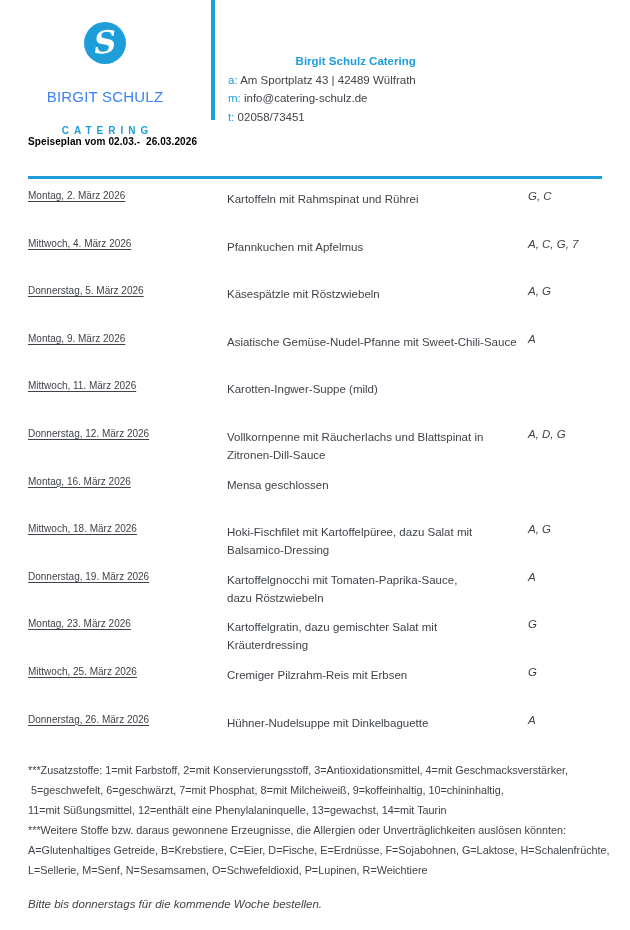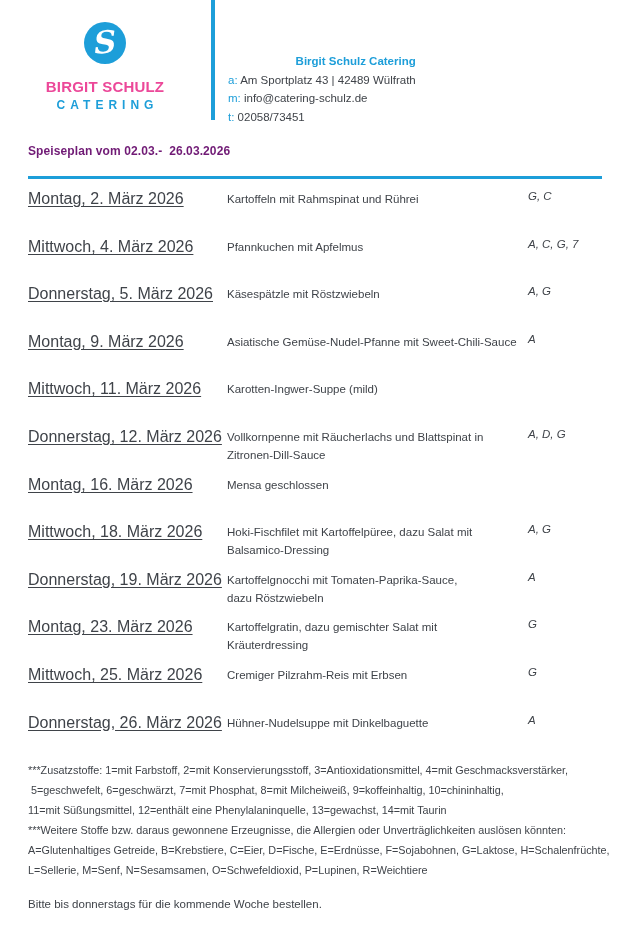--- a/index.html
+++ b/index.html
@@ -12,59 +12,59 @@
   .logo-block { position:absolute; left:38px; top:22px; width:134px; text-align:center; }
   .logo-circle {
     width:42px; height:42px; margin:0 auto; border-radius:50%;
     background:#1d9ed9; display:flex; align-items:center; justify-content:center;
   }
   .logo-s {
     color:#fff; font-family:"DejaVu Serif", serif; font-style:italic; font-weight:bold;
     font-size:31px; line-height:1; transform:rotate(-4deg); margin-top:-2px;
   }
   .logo-name {
-    margin-top:14px; font-weight:bold; font-size:15px; color:#ec4899;
+    margin-top:24px; font-weight:normal; font-size:15px; color:#3b82f6;
     letter-spacing:0.2px; white-space:nowrap;
   }
   .logo-sub {
-    margin-top:3px; color:#1d9ed9; font-size:12px; font-weight:bold;
+    margin-top:20px; color:#1d9ed9; font-size:10px; font-weight:bold;
     letter-spacing:5px; padding-left:5px; white-space:nowrap;
   }
   .header-divider { position:absolute; left:211px; top:0; width:4px; height:120px; background:#1d9ed9; }
 
   .contact { position:absolute; left:228px; top:52px; font-size:11.5px; line-height:18.5px; }
   .contact-company { font-weight:bold; color:#1d9ed9;text-align:right; }
   .contact-line { color:#3f4349; }
   .contact-prefix { color:#1d9ed9; }
 
   
   .title {
-    position:absolute; left:28px; top:144px; font-size:12px; font-weight:bold;
-    color:#701a75; white-space:pre; letter-spacing:0.1px;
+    position:absolute; left:28px; top:136px; font-size:10px; font-weight:bold;
+    color:#000000; white-space:pre; letter-spacing:0.1px;
   }
   .title-rule { position:absolute; left:28px; top:176px; width:574px; height:3px; background:#1d9ed9; }
 
   
   .menu { position:absolute; left:28px; top:190px; width:574px; }
   .menu-row { position:relative; height:47.6px; }
   .col-date {
-    position:absolute; left:0; top:0; font-size:16px;
+    position:absolute; left:0; top:0; font-size:10px;
     text-decoration:underline; text-underline-offset:2px; white-space:nowrap;
   }
   .col-dish {
     position:absolute; left:199px; top:0; width:296px; font-size:11.5px;
     line-height:18px; white-space:pre-line;
   }
   .col-allergens { position:absolute; left:500px; top:0; font-size:11.5px; white-space:nowrap;font-style:italic; }
 
   
   .footnotes { position:absolute; left:28px; top:760px; font-size:10.8px; line-height:20px; }
   .fn-line { white-space:pre; }
 
-  .order-note { position:absolute; left:28px; top:898px; font-size:11.5px; }
+  .order-note { position:absolute; left:28px; top:898px; font-size:11.5px;font-style:italic; }
 </style>
 </head>
 <body>
 
 <div class="page">
 
   <div class="logo-block">
     <div class="logo-circle">
       <span class="logo-s">S</span>
     </div>

